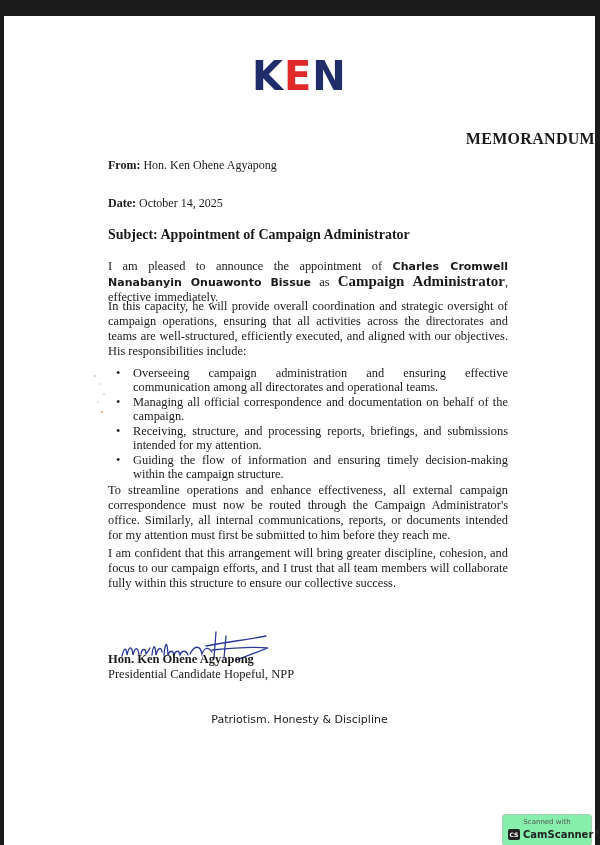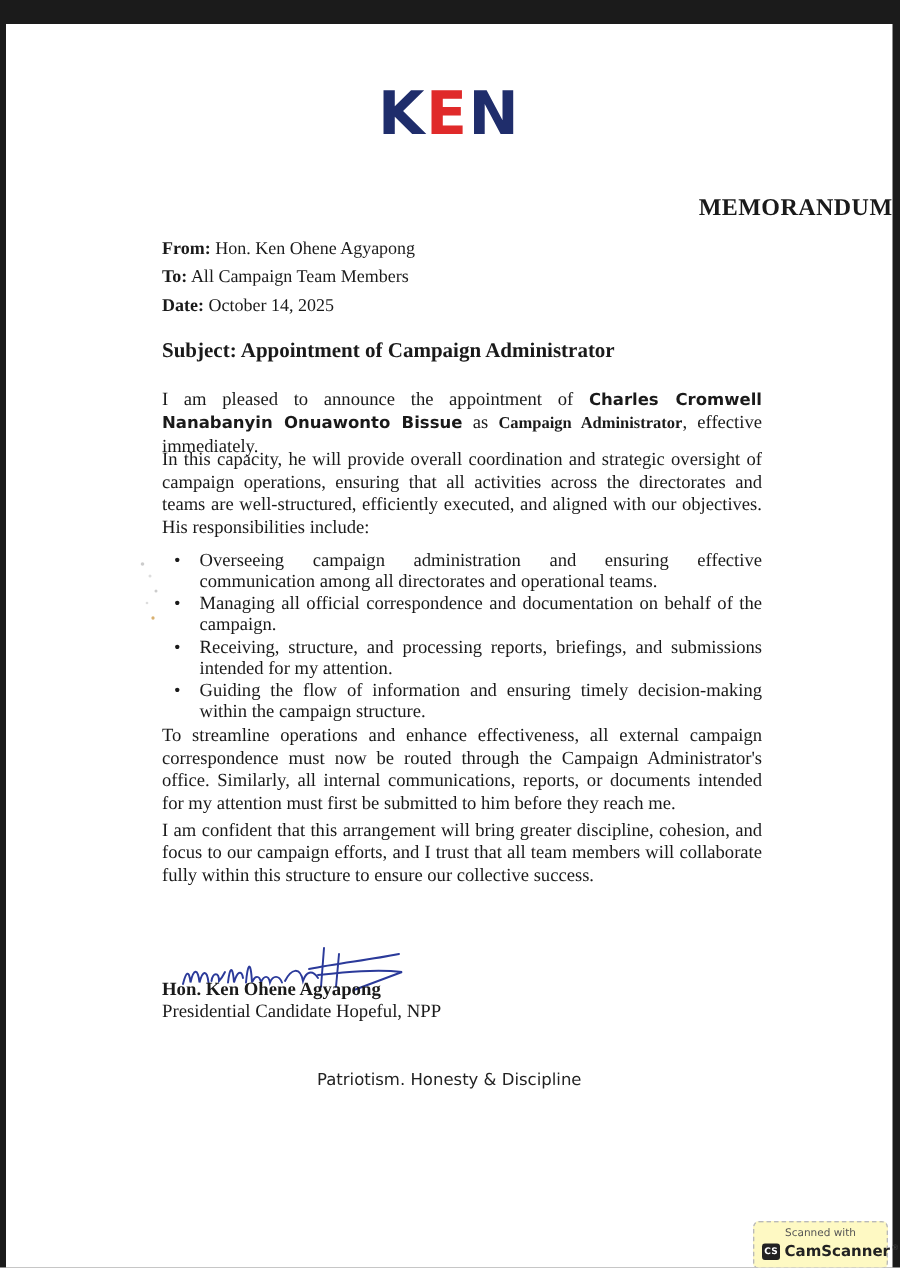--- a/index.html
+++ b/index.html
@@ -16,21 +16,21 @@
   .subject { position:absolute; left:104px; top:211px; font-size:14px; font-weight:bold; }
   .para { position:absolute; left:104px; width:400px; font-size:12.4px; line-height:15px; text-align:justify; }
   .bold-sans { font-family:"DejaVu Sans","Liberation Sans",sans-serif; font-weight:bold; font-size:11px; }
   .bullets { position:absolute; left:112px; top:350px; width:392px; margin:0; padding:0; list-style:none; font-size:12.4px; line-height:14px; }
   .bullets li { position:relative; padding-left:17px; text-align:justify; margin-bottom:1px; }
   .bullets li .dot { position:absolute; left:0; top:0; }
   .sig { position:absolute; left:112px; top:612px; }
   .signame { position:absolute; left:104px; top:636px; font-size:12.5px; font-weight:bold; }
   .sigrole { position:absolute; left:104px; top:651px; font-size:12.5px; }
   .motto { position:absolute; left:0; width:100%; top:697px; text-align:center; font-size:11px; color:#222; }
-  .badge { position:absolute; left:498px; top:798px; width:88px; height:30px; border:1px dashed #b9b9b9; border-radius:4px; background:#fef9c3; }
+  .badge { position:absolute; left:498px; top:798px; width:88px; height:30px; border:1px dashed #b9b9b9; border-radius:4px; background:#86efac; }
   .badge .top { position:absolute; left:0; width:100%; top:3px; text-align:center; font-size:7px; color:#555; }
   .badge .row { position:absolute; left:5px; top:14px; display:flex; align-items:center; }
   .badge .cs { width:12px; height:11px; background:#222; color:#fff; font-size:6px; font-weight:bold; display:flex; align-items:center; justify-content:center; border-radius:2px; margin-right:3px; }
   .badge .brand { font-size:10px; font-weight:bold; color:#222; }
   .specks { position:absolute; left:86px; top:356px; width:20px; height:50px; }
 </style>
 </head>
 <body>
 
 <div class="page">
@@ -38,32 +38,28 @@
   <div class="logo">
     <span class="k">K</span><span class="e">E</span><span class="n">N</span>
   </div>
 
   <div class="title serif">MEMORANDUM</div>
 
   <div class="hdr serif" style="top:142px">
     <b>From:</b>
     <span>Hon. Ken Ohene Agyapong</span>
   </div>
-  <div class="hdr serif" style="top:161px">
-    <b>To:</b>
-    <span>All Campaign Team Members</span>
-  </div>
   <div class="hdr serif" style="top:180px">
     <b>Date:</b>
     <span>October 14, 2025</span>
   </div>
 
   <div class="subject serif">Subject: Appointment of Campaign Administrator</div>
 
-  <p class="para serif" style="top:243px; margin:0;"><span>I am pleased to announce the appointment of </span><span class="bold-sans">Charles Cromwell Nanabanyin Onuawonto Bissue</span><span> as </span><b style="font-size:11px">Campaign Administrator</b><span>, effective immediately.</span></p>
+  <p class="para serif" style="top:243px; margin:0;"><span>I am pleased to announce the appointment of </span><span class="bold-sans">Charles Cromwell Nanabanyin Onuawonto Bissue</span><span> as </span><b style="font-size:15px">Campaign Administrator</b><span>, effective immediately.</span></p>
 
   <p class="para serif" style="top:283px; margin:0;">In this capacity, he will provide overall coordination and strategic oversight of campaign operations, ensuring that all activities across the directorates and teams are well-structured, efficiently executed, and aligned with our objectives. His responsibilities include:</p>
 
   <ul class="bullets serif">
     <li><span class="dot">•</span><span>Overseeing campaign administration and ensuring effective communication among all directorates and operational teams.</span></li>
     <li><span class="dot">•</span><span>Managing all official correspondence and documentation on behalf of the campaign.</span></li>
     <li><span class="dot">•</span><span>Receiving, structure, and processing reports, briefings, and submissions intended for my attention.</span></li>
     <li><span class="dot">•</span><span>Guiding the flow of information and ensuring timely decision-making within the campaign structure.</span></li>
   </ul>
 

